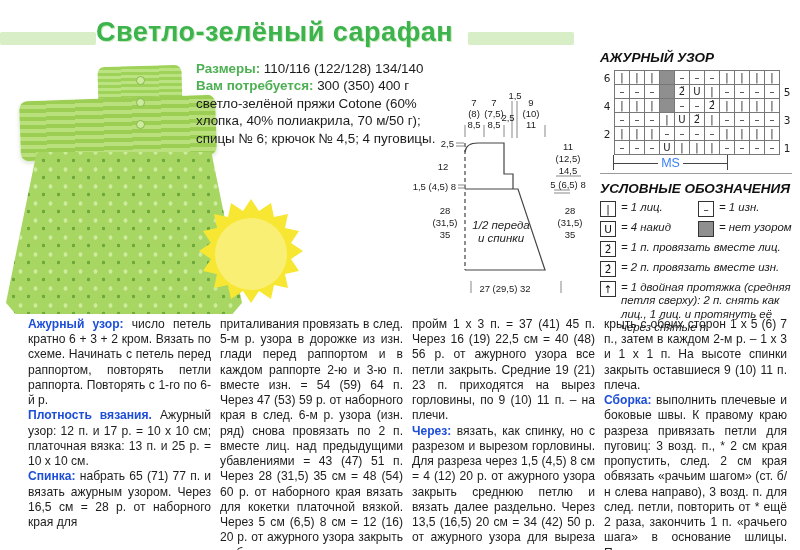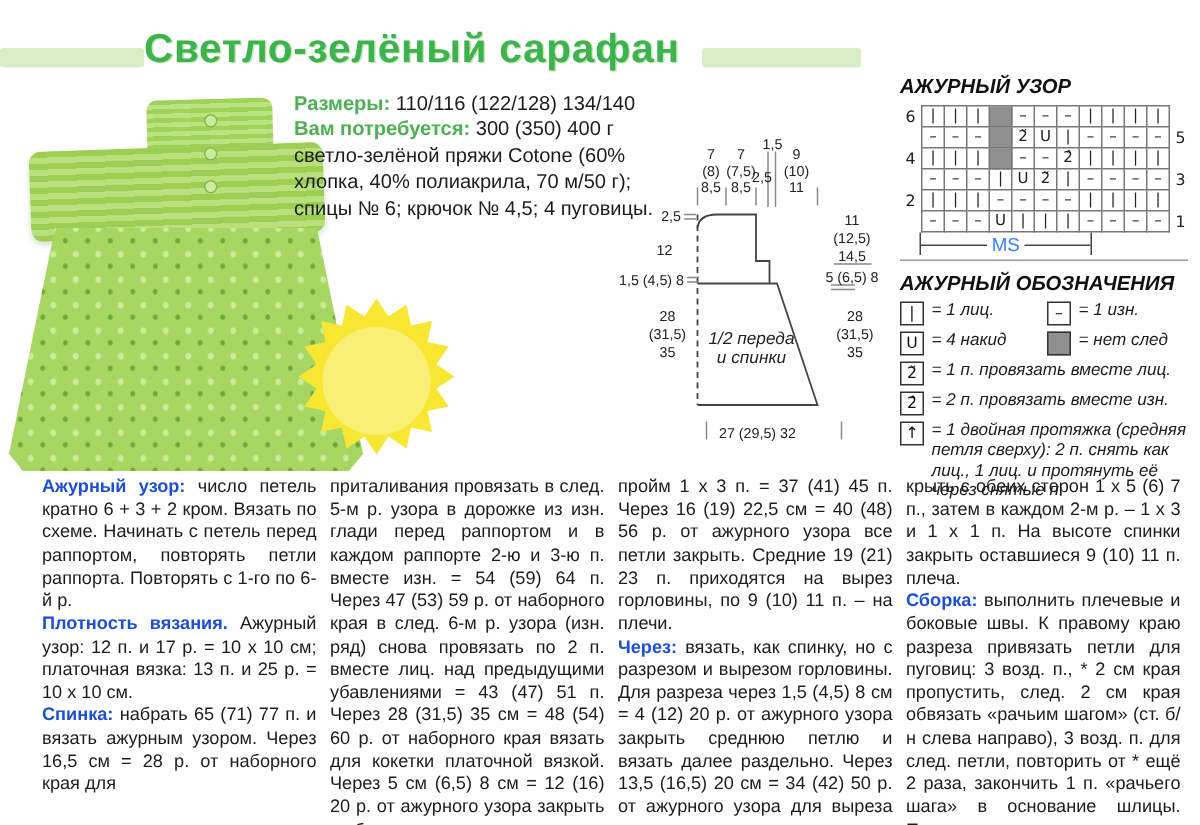--- a/index.html
+++ b/index.html
@@ -263,37 +263,37 @@
     </table>
   <div class="ms">
     <span class="ln"></span>
     <span class="lbl">MS</span>
     <span class="ln"></span>
   </div>
 </div>
 <div class="divider"></div>
 
 <div class="legend-block">
-  <div class="section-title">АЖУРНЫЙ ОБОЗНАЧЕНИЯ</div>
+  <div class="section-title">УСЛОВНЫЕ ОБОЗНАЧЕНИЯ</div>
   <div class="legend-grid">
     <div class="li half">
       <span class="symbox">|</span>
       <span>= 1 лиц.</span>
     </div>
     <div class="li half">
       <span class="symbox">–</span>
       <span>= 1 изн.</span>
     </div>
     <div class="li half">
       <span class="symbox">U</span>
       <span>= 4 накид</span>
     </div>
     <div class="li half">
       <span class="symbox gray"></span>
-      <span>= нет след</span>
+      <span>= нет узором</span>
     </div>
     <div class="li">
       <span class="symbox">2̌</span>
       <span>= 1 п. провязать вместе лиц.</span>
     </div>
     <div class="li">
       <span class="symbox">2̂</span>
       <span>= 2 п. провязать вместе изн.</span>
     </div>
     <div class="li">

